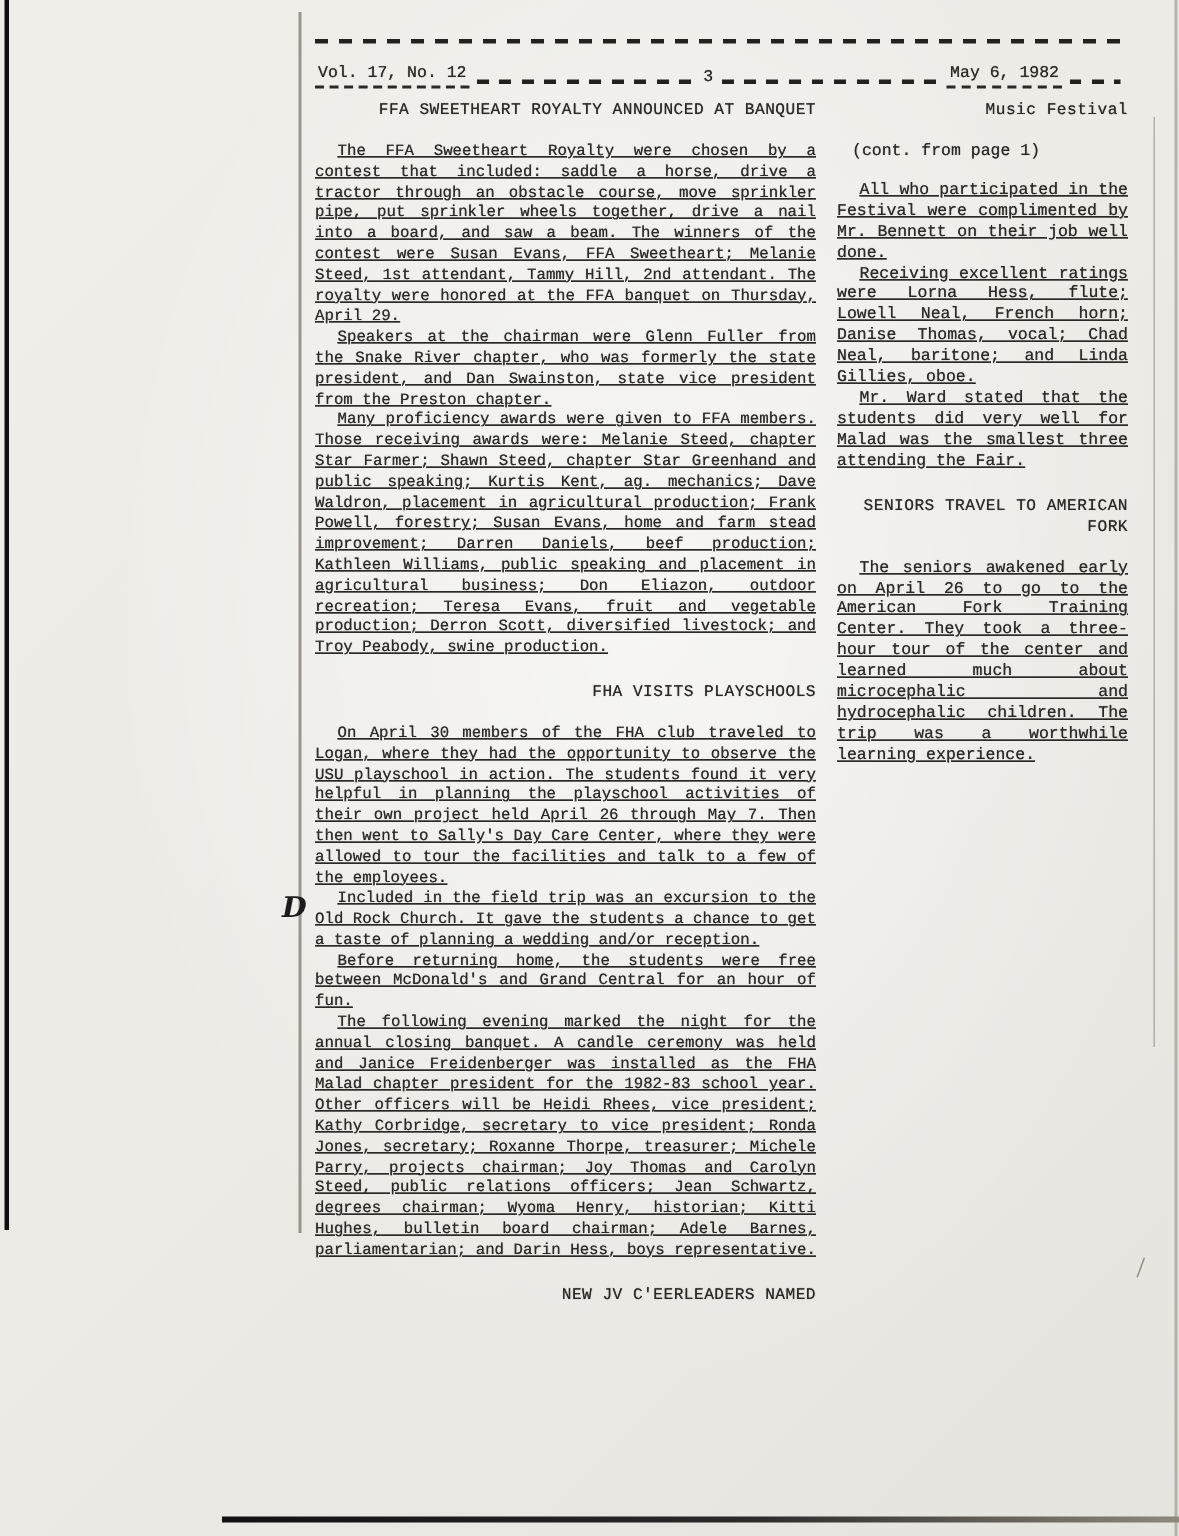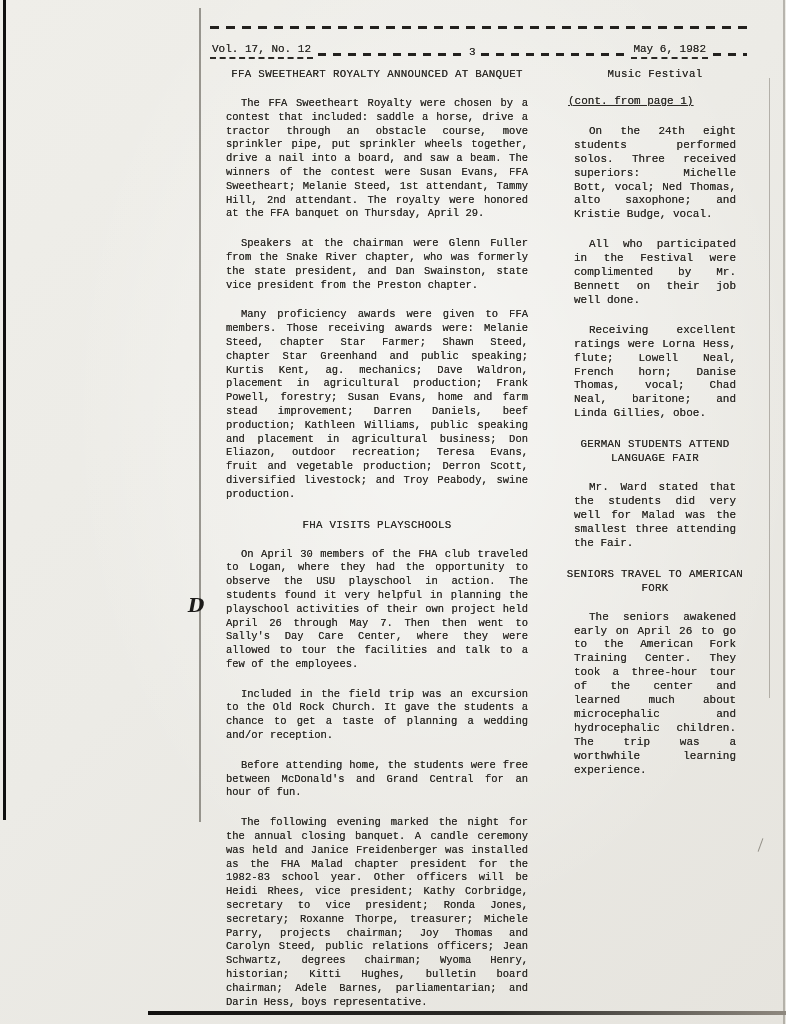--- a/index.html
+++ b/index.html
@@ -35,24 +35,24 @@
     background:repeating-linear-gradient(to right,#23211e 0 9px,transparent 9px 16px);
   }
   .masthead{display:flex;align-items:flex-end;font-size:11px;line-height:14px;margin-bottom:8px;}
   .masthead .label{white-space:nowrap;border-bottom:2px dashed #2b2925;padding:0 2px 1px 2px;}
   .dashfill{flex:1;height:3px;margin:0 5px 3px 5px;
     background:repeating-linear-gradient(to right,#23211e 0 8px,transparent 8px 15px);}
   .dashfill.short{flex:0 0 34px;}
   .cols{display:flex;gap:14px;align-items:flex-start;}
   .col-left{width:334px;font-size:10.5px;line-height:13.8px;text-align:justify;}
   .col-right{width:194px;font-size:11px;line-height:13.9px;text-align:justify;}
-  h2{font-size:10.8px;font-weight:normal;letter-spacing:0.3px;margin:15px 0 14px 0;line-height:14px;text-align:center;}
+  h2{font-size:10.8px;font-weight:normal;letter-spacing:0.3px;margin:15px 0 14px 0;line-height:14px;text-align:right;}
   h2.first{margin-top:0;}
-  p{margin:16px;text-indent:15px;}
-  .subhead{text-indent:10px;margin-bottom:0;text-decoration:underline;}
+  p{margin:0;text-indent:15px;text-decoration:underline;}
+  .subhead{text-indent:10px;margin-bottom:12px;}
   .u-solid{text-underline-offset:2px;}
   
   .col-left,.col-right,.masthead,h2{text-shadow:0 0 0.5px rgba(43,41,37,0.8);}
 </style>
 </head>
 <body>
 
 <div class="scan">
 
   <div class="edge-left"></div>
@@ -80,34 +80,32 @@
 
       <div class="col-left">
         <h2 class="first">FFA SWEETHEART ROYALTY ANNOUNCED AT BANQUET</h2>
         <p>The FFA Sweetheart Royalty were chosen by a contest that included: saddle a horse, drive a tractor through an obstacle course, move sprinkler pipe, put sprinkler wheels together, drive a nail into a board, and saw a beam. The winners of the contest were Susan Evans, FFA Sweetheart; Melanie Steed, 1st attendant, Tammy Hill, 2nd attendant. The royalty were honored at the FFA banquet on Thursday, April 29.</p>
         <p>Speakers at the chairman were Glenn Fuller from the Snake River chapter, who was formerly the state president, and Dan Swainston, state vice president from the Preston chapter.</p>
         <p>Many proficiency awards were given to FFA members. Those receiving awards were: Melanie Steed, chapter Star Farmer; Shawn Steed, chapter Star Greenhand and public speaking; Kurtis Kent, ag. mechanics; Dave Waldron, placement in agricultural production; Frank Powell, forestry; Susan Evans, home and farm stead improvement; Darren Daniels, beef production; Kathleen Williams, public speaking and placement in agricultural business; Don Eliazon, outdoor recreation; Teresa Evans, fruit and vegetable production; Derron Scott, diversified livestock; and Troy Peabody, swine production.</p>
 
         <h2>FHA VISITS PLAYSCHOOLS</h2>
         <p>On April 30 members of the FHA club traveled to Logan, where they had the opportunity to observe the USU playschool in action. The students found it very helpful in planning the playschool activities of their own project held April 26 through May 7. Then then went to Sally's Day Care Center, where they were allowed to tour the facilities and talk to a few of the employees.</p>
         <p>Included in the field trip was an excursion to the Old Rock Church. It gave the students a chance to get a taste of planning a wedding and/or reception.</p>
-        <p>Before attending home, the students were free between McDonald's and Grand Central for an hour of fun.</p>
+        <p>Before returning home, the students were free between McDonald's and Grand Central for an hour of fun.</p>
         <p>The following evening marked the night for the annual closing banquet. A candle ceremony was held and Janice Freidenberger was installed as the FHA Malad chapter president for the 1982-83 school year. Other officers will be Heidi Rhees, vice president; Kathy Corbridge, secretary to vice president; Ronda Jones, secretary; Roxanne Thorpe, treasurer; Michele Parry, projects chairman; Joy Thomas and Carolyn Steed, public relations officers; Jean Schwartz, degrees chairman; Wyoma Henry, historian; Kitti Hughes, bulletin board chairman; Adele Barnes, parliamentarian; and Darin Hess, boys representative.</p>
 
         <h2>NEW JV C'EERLEADERS NAMED</h2>
       </div>
 
       <div class="col-right">
         <h2 class="first"><span class="u-solid">Music Festival</span></h2>
         <div class="subhead">(cont. from page 1)</div>
-        <p>On the 24th eight students performed solos. Three received superiors: Michelle Bott, vocal; Ned Thomas, alto saxophone; and Kristie Budge, vocal.</p>
         <p>All who participated in the Festival were complimented by Mr. Bennett on their job well done.</p>
         <p>Receiving excellent ratings were Lorna Hess, flute; Lowell Neal, French horn; Danise Thomas, vocal; Chad Neal, baritone; and Linda Gillies, oboe.</p>
 
-        <h2>GERMAN STUDENTS ATTEND LANGUAGE FAIR</h2>
         <p>Mr. Ward stated that the students did very well for Malad was the smallest three attending the Fair.</p>
 
         <h2>SENIORS TRAVEL TO AMERICAN FORK</h2>
         <p>The seniors awakened early on April 26 to go to the American Fork Training Center. They took a three-hour tour of the center and learned much about microcephalic and hydrocephalic children. The trip was a worthwhile learning experience.</p>
       </div>
 
     </div>
   </div>
 </div>
 

